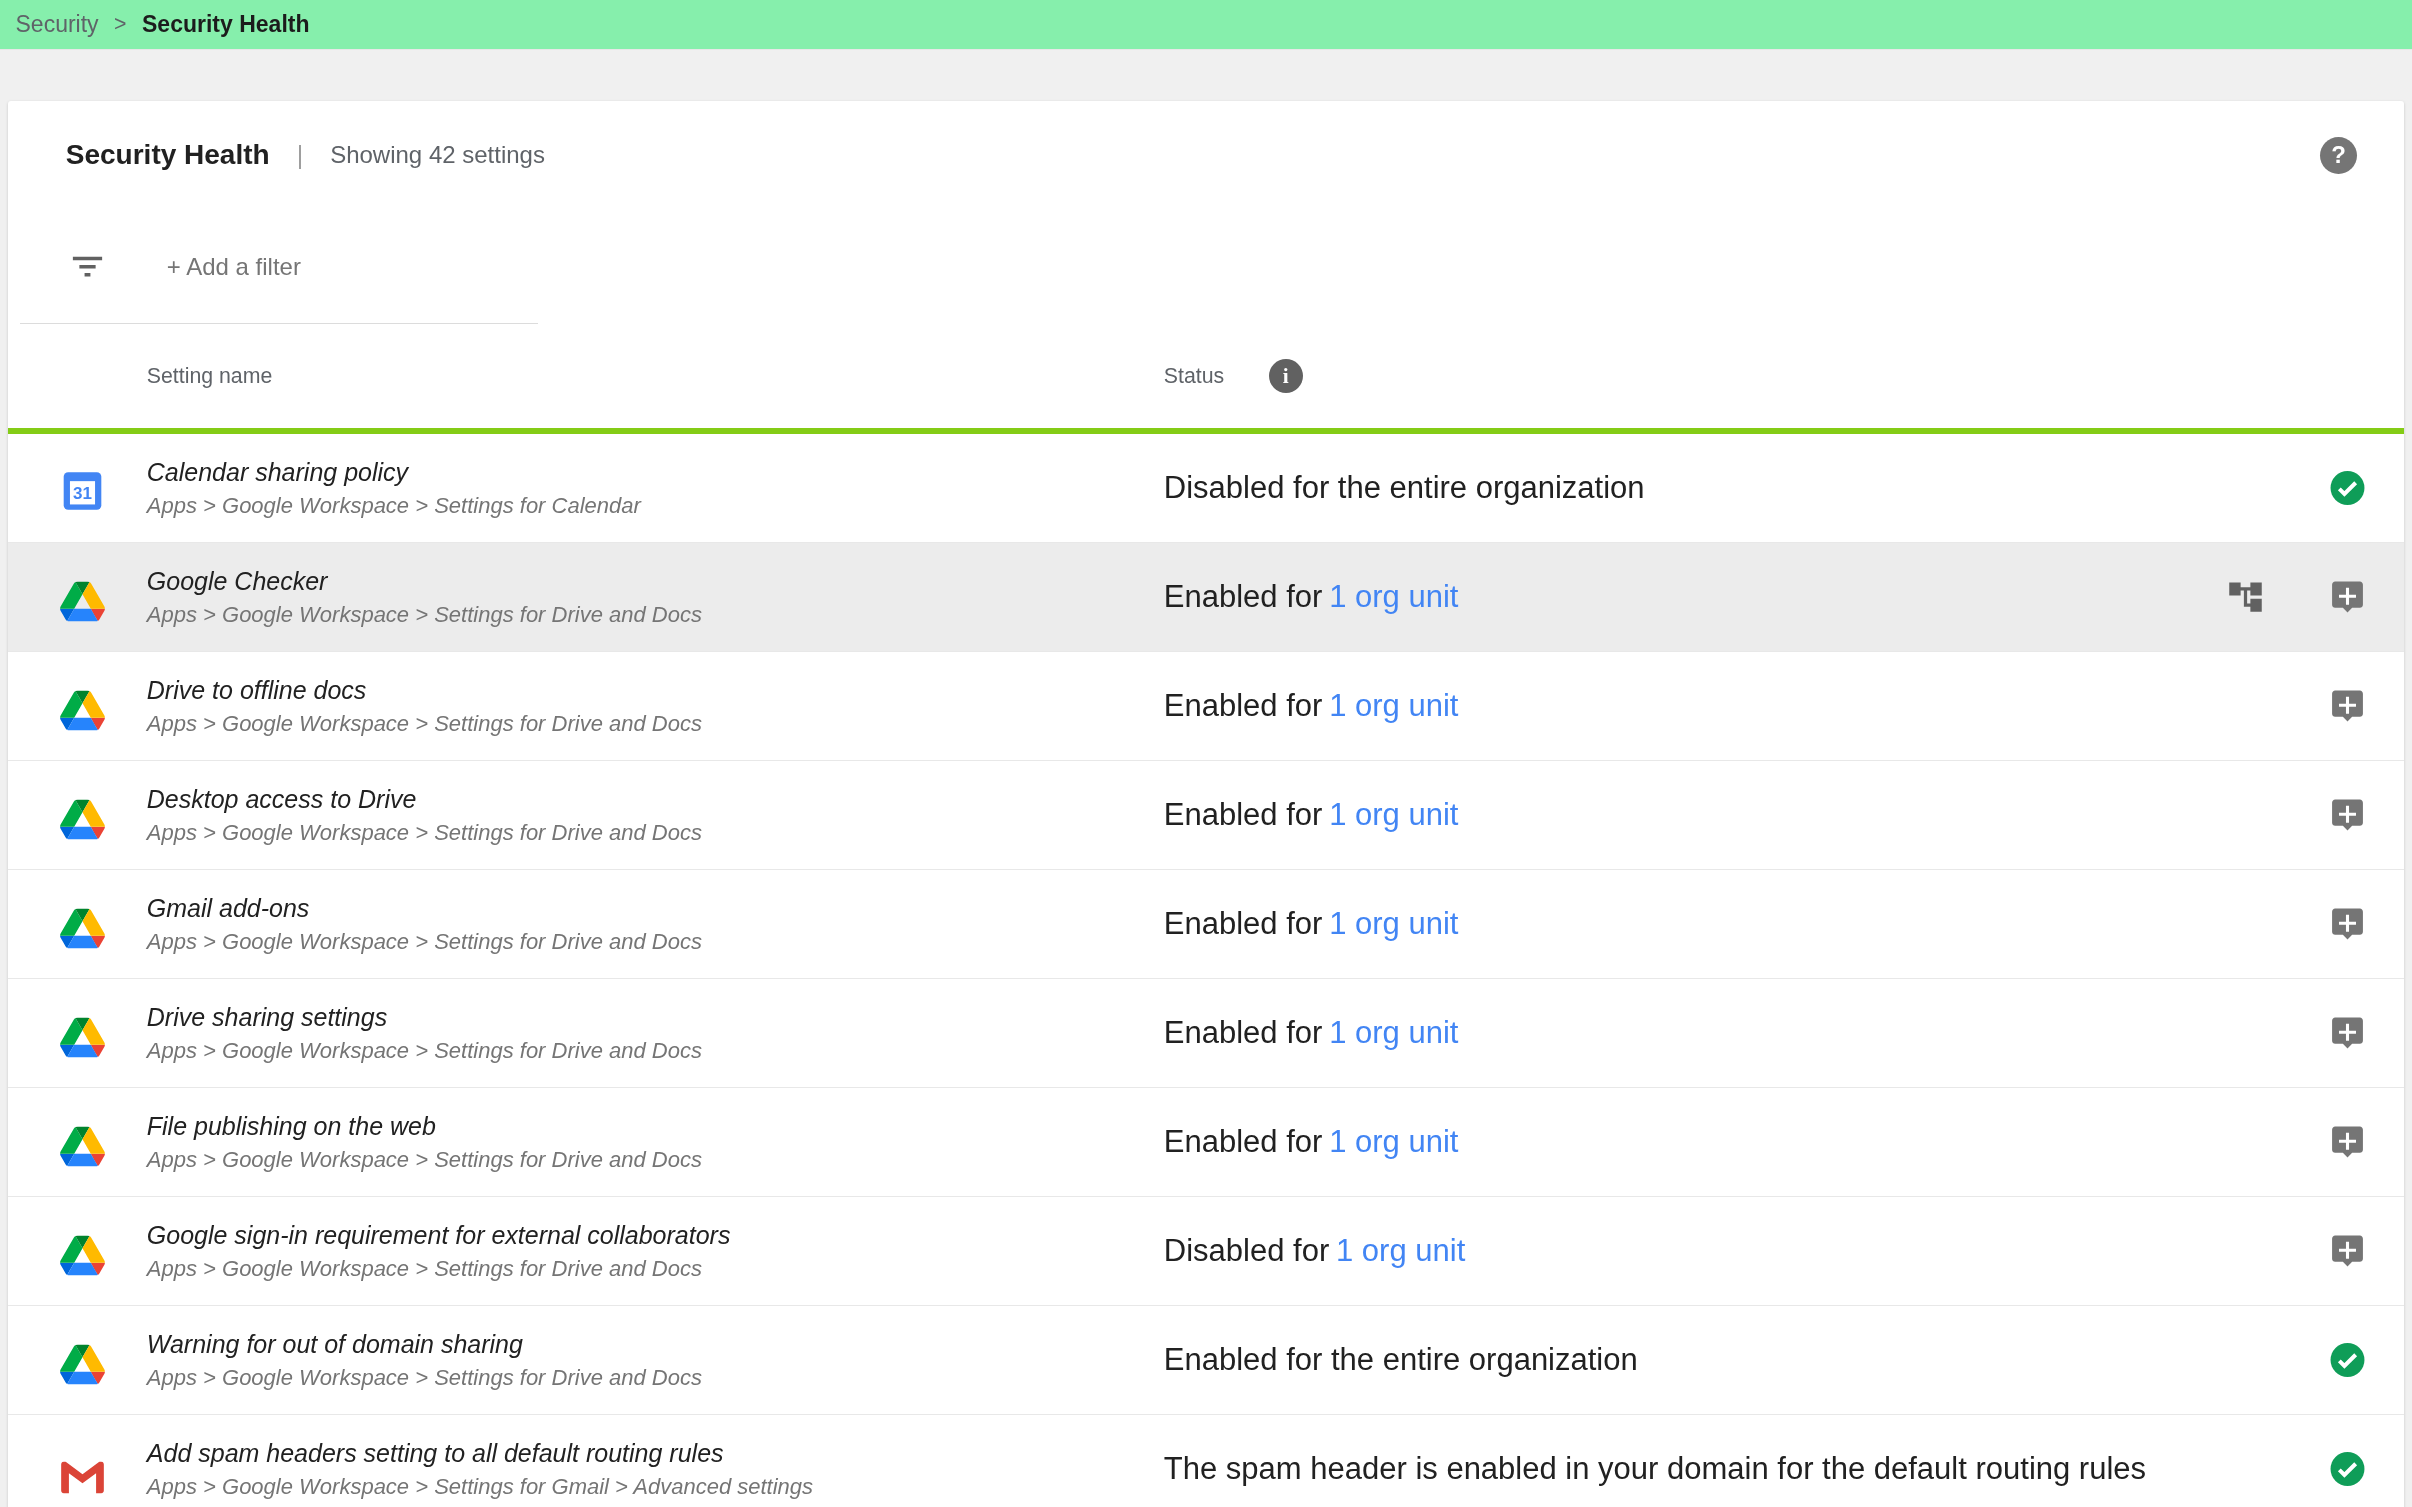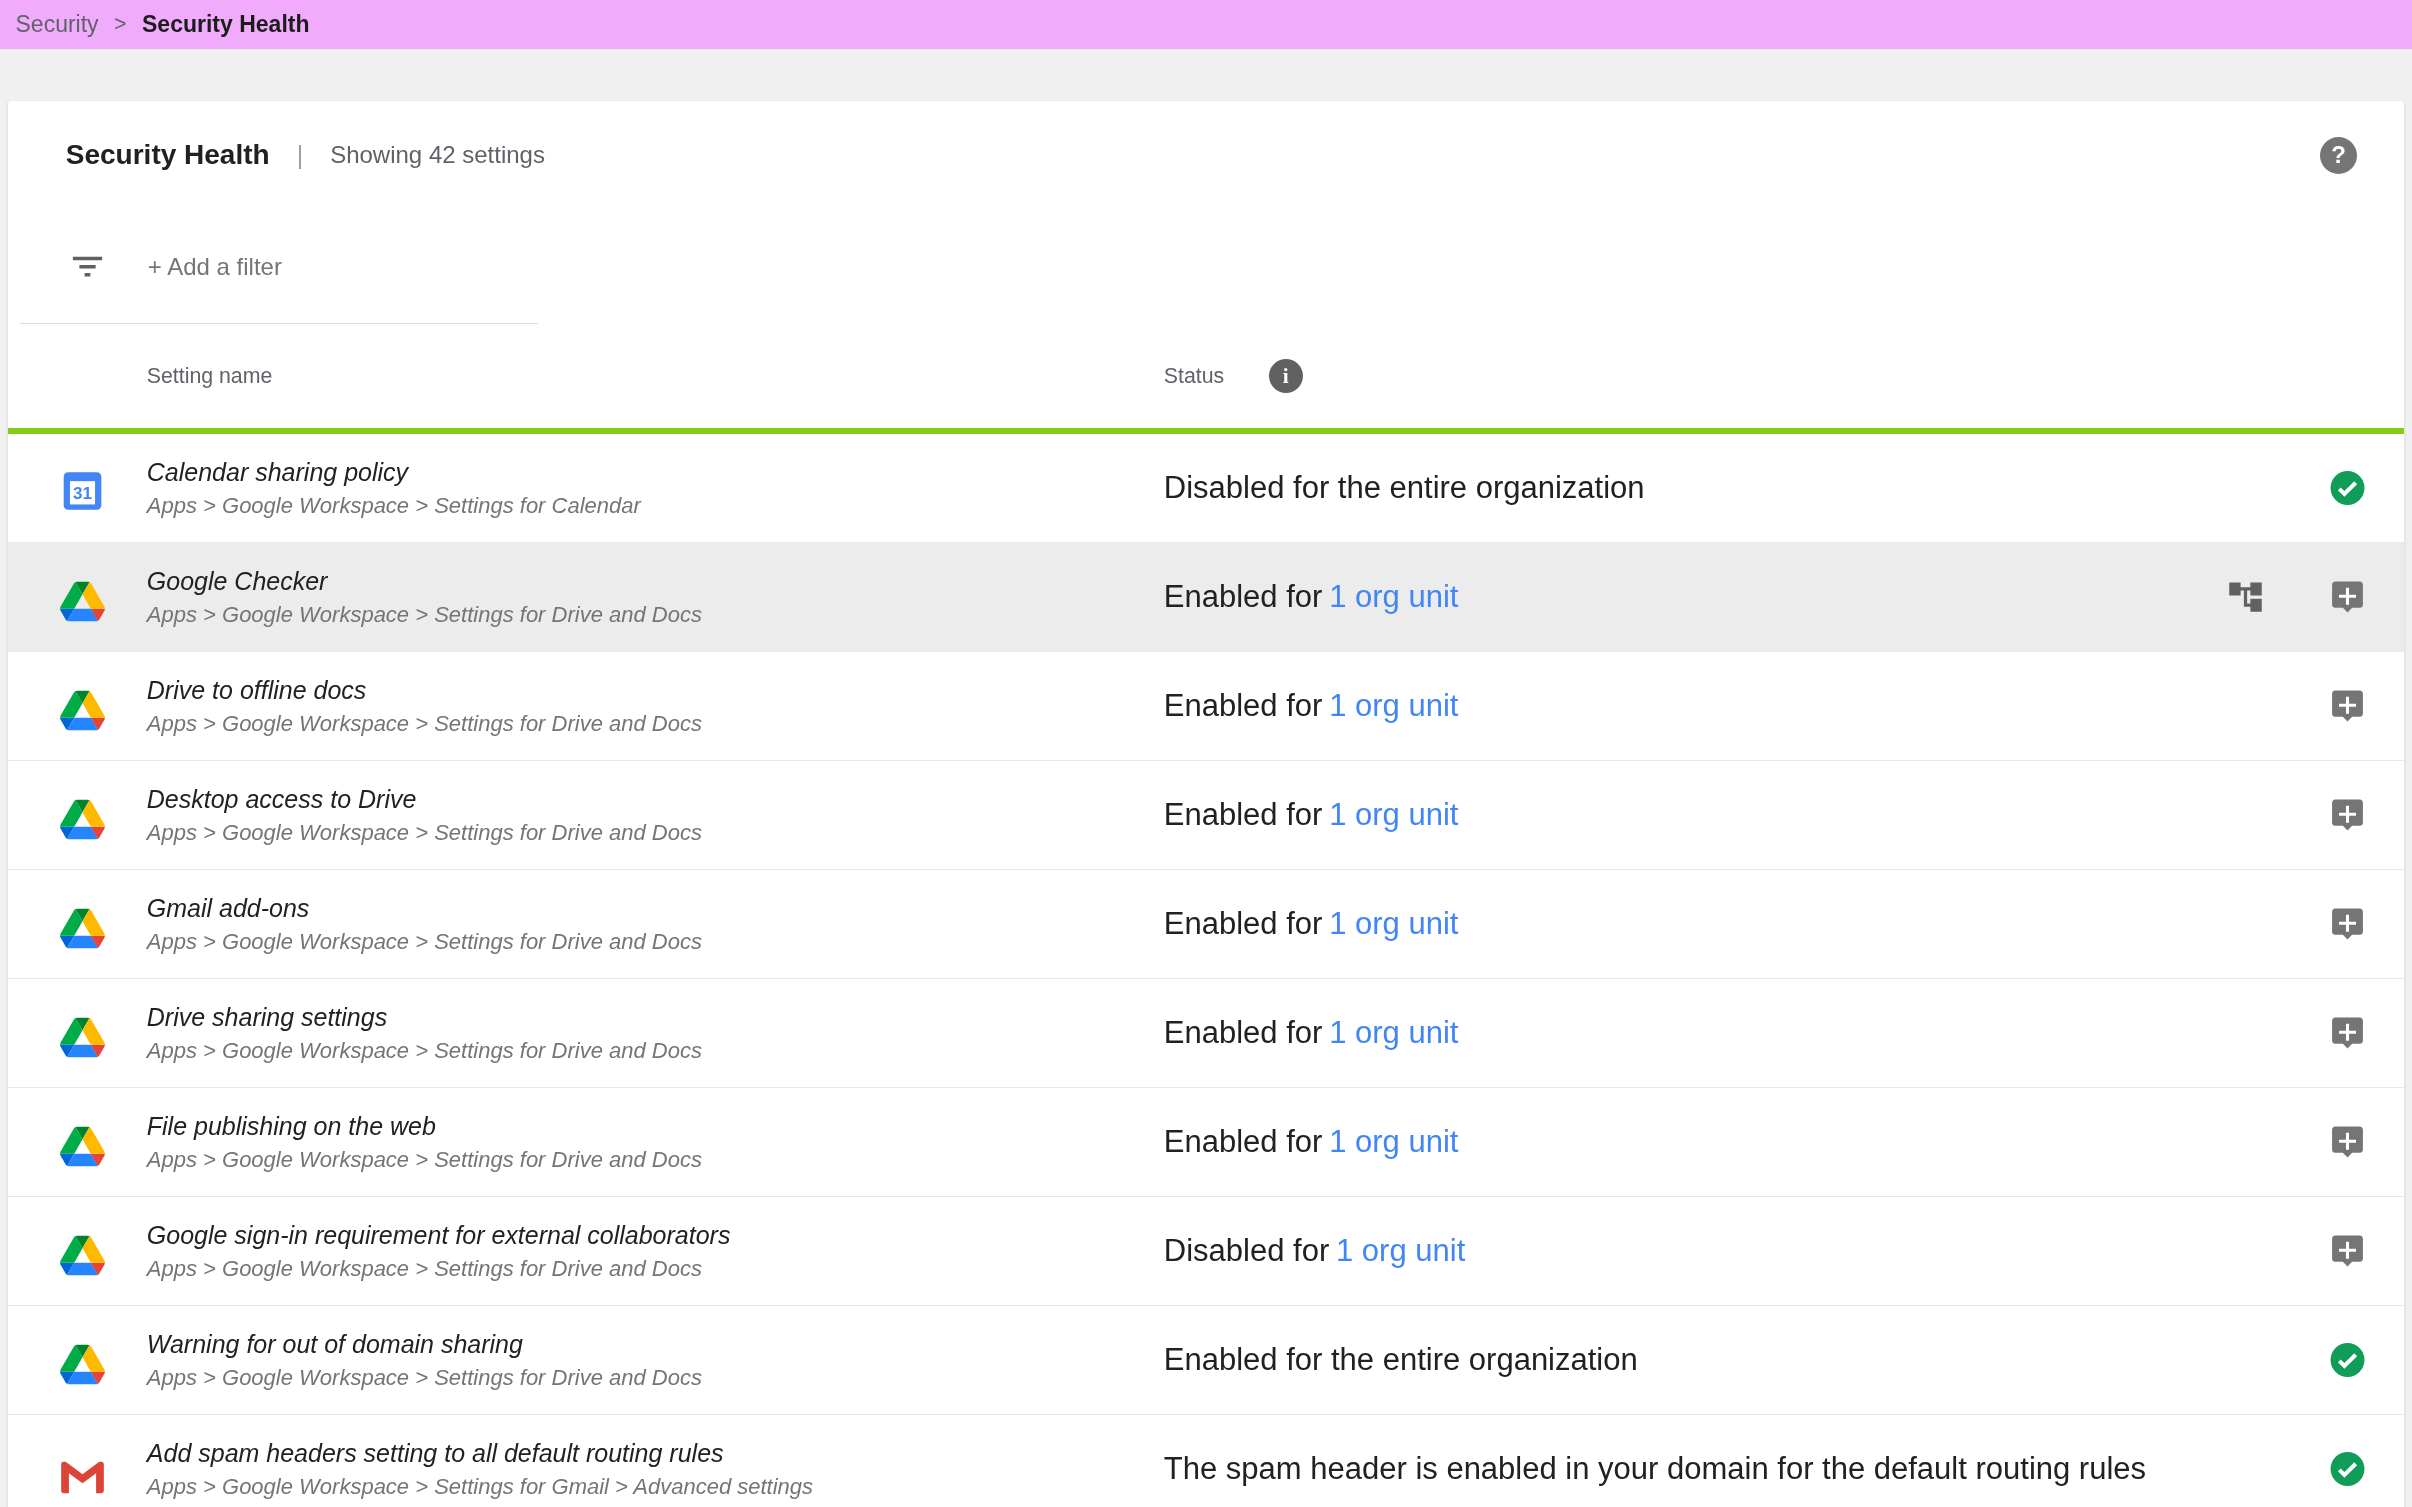--- a/index.html
+++ b/index.html
@@ -6,21 +6,21 @@
   html,body { width: 2412px; height: 1508px; overflow: hidden; }
   body {
     background: #f0f0f0;
     font-family: "Liberation Sans", "DejaVu Sans", sans-serif;
     color: #212121;
   }
 
   
   .topbar {
     height: 50px;
-    background: #f0abfc;
+    background: #86efac;
     display: flex;
     align-items: center;
     padding-left: 15.5px;
     font-size: 23px;
     border-bottom: 1px solid #e8e8e8;
   }
   .crumb-parent { color: #5f6368; cursor: pointer; }
   .crumb-sep { color: #5f6368; margin: 0 15.5px; font-size: 21.3px; }
   .crumb-current { color: #1c1c1c; font-weight: bold; }
 
@@ -55,21 +55,21 @@
 
   
   .filter-row {
     height: 115px;
     position: relative;
     display: flex;
     align-items: center;
     padding-left: 60px;
   }
   .filter-icon { width: 39px; height: 39px; cursor: pointer; }
-  .add-filter { margin-left: 41px; font-size: 24px; color: #757575; cursor: pointer; }
+  .add-filter { margin-left: 60px; font-size: 24px; color: #757575; cursor: pointer; }
   .filter-underline {
     position: absolute;
     left: 12.6px; bottom: 0;
     width: 518px;
     border-bottom: 1px solid #dcdcdc;
   }
 
   
   .thead {
     height: 110px;

